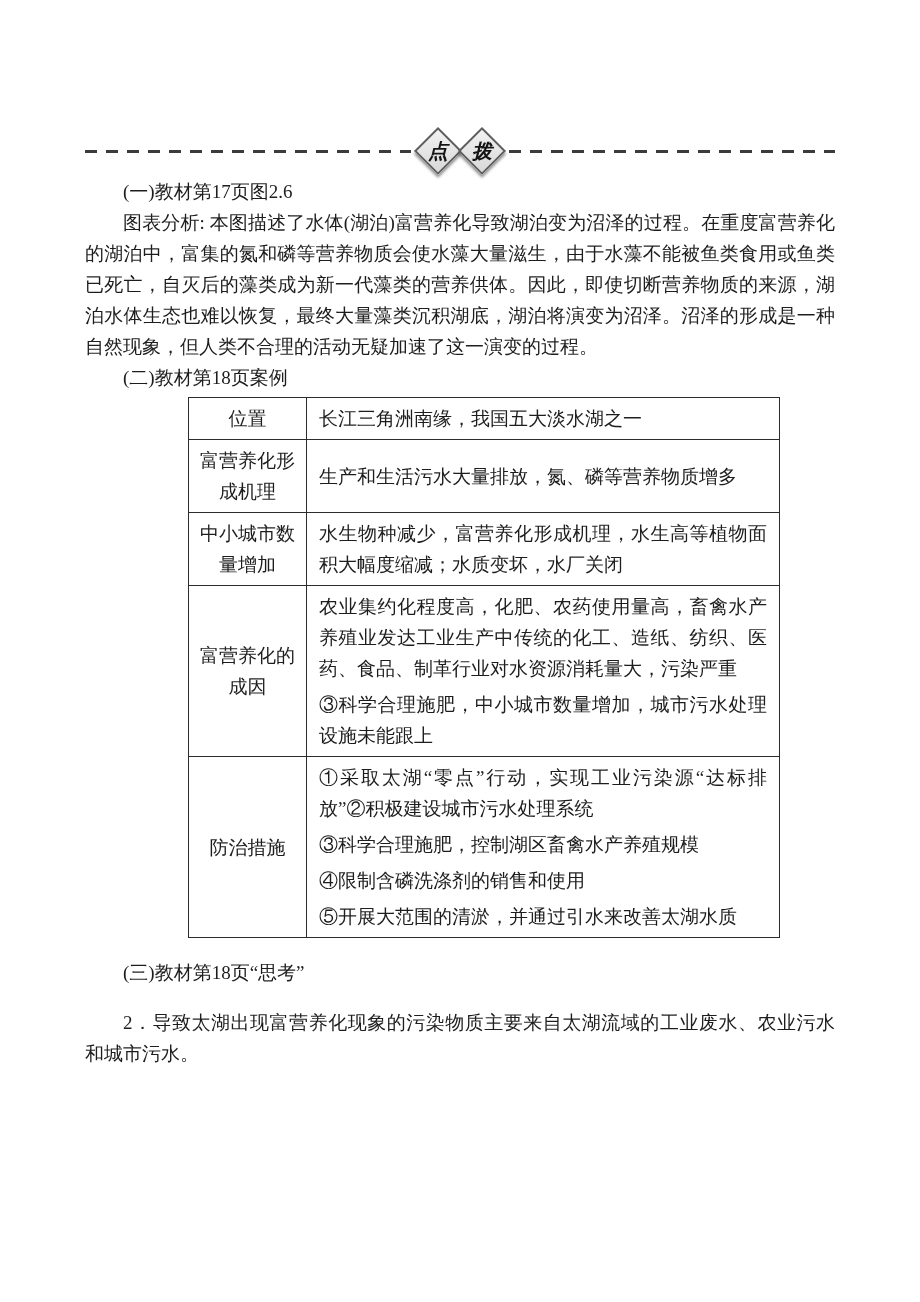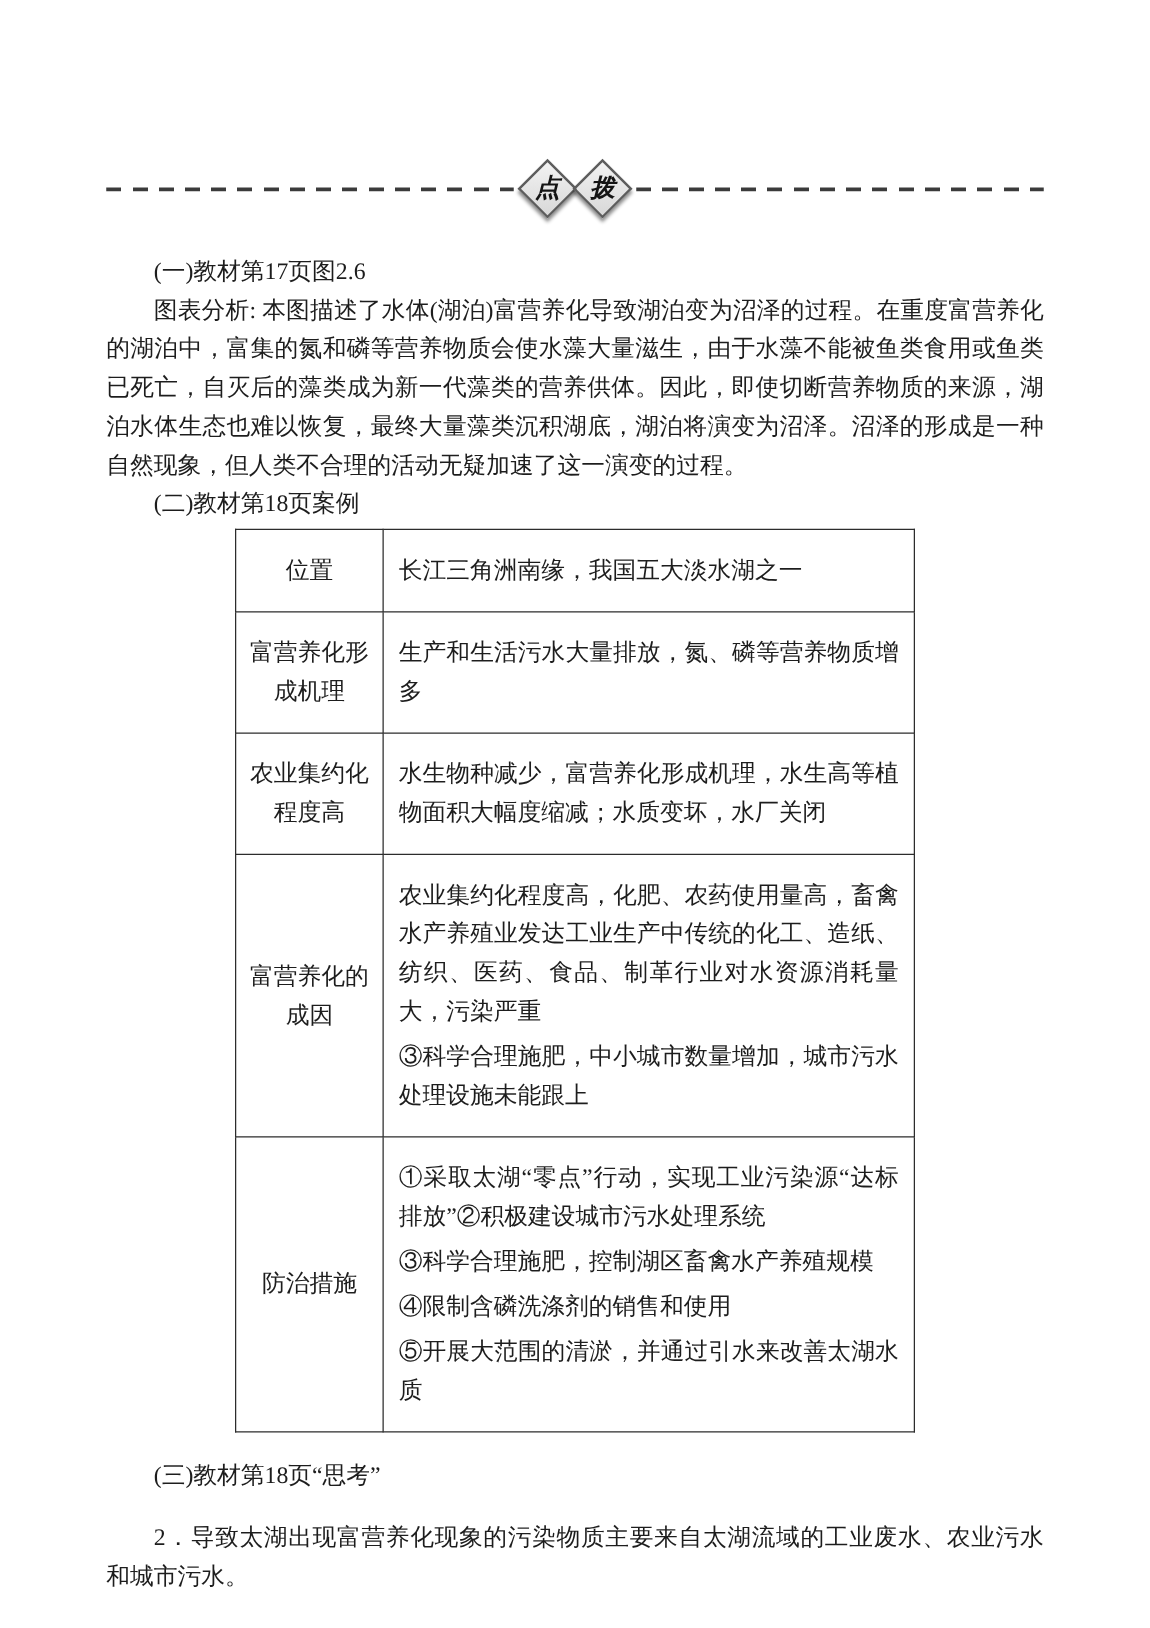--- a/index.html
+++ b/index.html
@@ -29,32 +29,32 @@
     box-shadow:2px 2px 3px rgba(0,0,0,0.45);
     display:flex; align-items:center; justify-content:center;
   }
   .diamond .glyph {
     transform:rotate(-45deg);
     font-size:20px; font-weight:bold; font-style:italic; color:#141414;
     line-height:1;
   }
 
   
-  .body-text { margin-top:26px; font-size:19px; line-height:31px; text-align:justify; }
+  .body-text { font-size:19px; line-height:31px; text-align:justify; }
   .para { text-indent:2em; }
 
   
-  .case-table { border-collapse:collapse; margin:4px 0 0 103px; width:544px; table-layout:fixed; }
+  .case-table { border-collapse:collapse; margin:4px 0 0 103px; width:592px; table-layout:fixed; }
   .case-table th, .case-table td {
     border:1.5px solid #2c2c2c; font-size:19px; line-height:31px; font-weight:normal;
   }
   .case-table th {
     width:118px; text-align:center; vertical-align:middle; padding:5px 10px;
   }
-  .case-table td { padding:17px 12px; vertical-align:middle; text-align:justify;margin-left:44px; }
+  .case-table td { padding:5px 12px; vertical-align:middle; text-align:justify;margin-left:44px; }
   .case-table td p + p { margin-top:5px; }
 
   .bottom-text { margin-top:8px; font-size:19px; line-height:31px; text-align:justify; }
   .bottom-text .para { margin-top:19px; }
 </style>
 </head>
 <body>
 
 <div class="page">
 
@@ -86,21 +86,21 @@
           <p>长江三角洲南缘，我国五大淡水湖之一</p>
         </td>
       </tr>
       <tr>
         <th>富营养化形成机理</th>
         <td>
           <p>生产和生活污水大量排放，氮、磷等营养物质增多</p>
         </td>
       </tr>
       <tr>
-        <th>农业集约化程度高</th>
+        <th>中小城市数量增加</th>
         <td>
           <p>水生物种减少，富营养化形成机理，水生高等植物面积大幅度缩减；水质变坏，水厂关闭</p>
         </td>
       </tr>
       <tr>
         <th>富营养化的成因</th>
         <td>
           <p>农业集约化程度高，化肥、农药使用量高，畜禽水产养殖业发达工业生产中传统的化工、造纸、纺织、医药、食品、制革行业对水资源消耗量大，污染严重</p>
           <p>③科学合理施肥，中小城市数量增加，城市污水处理设施未能跟上</p>
         </td>

